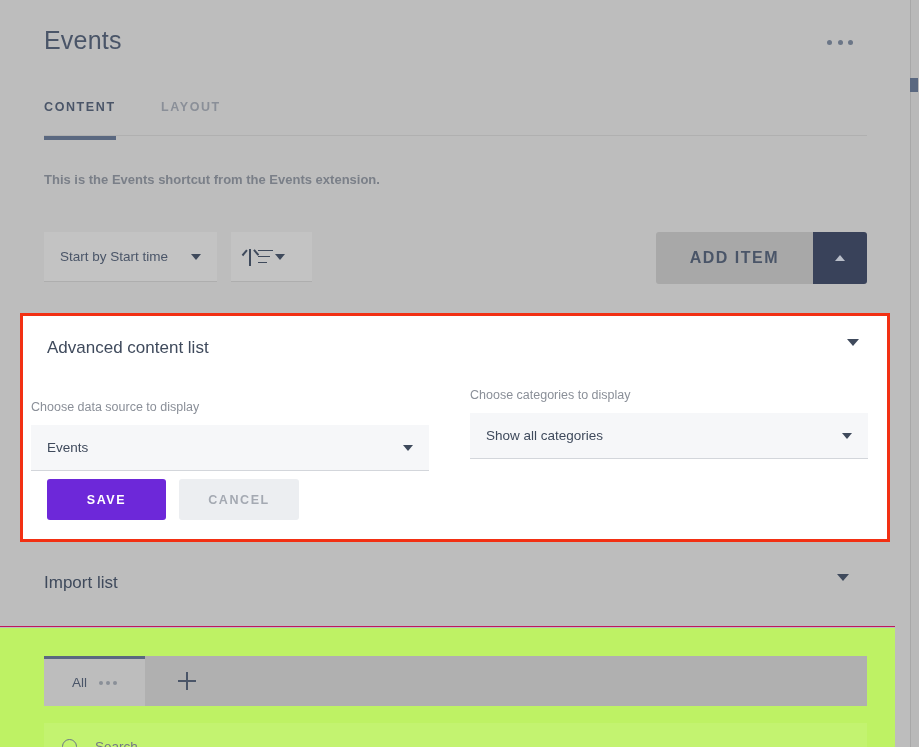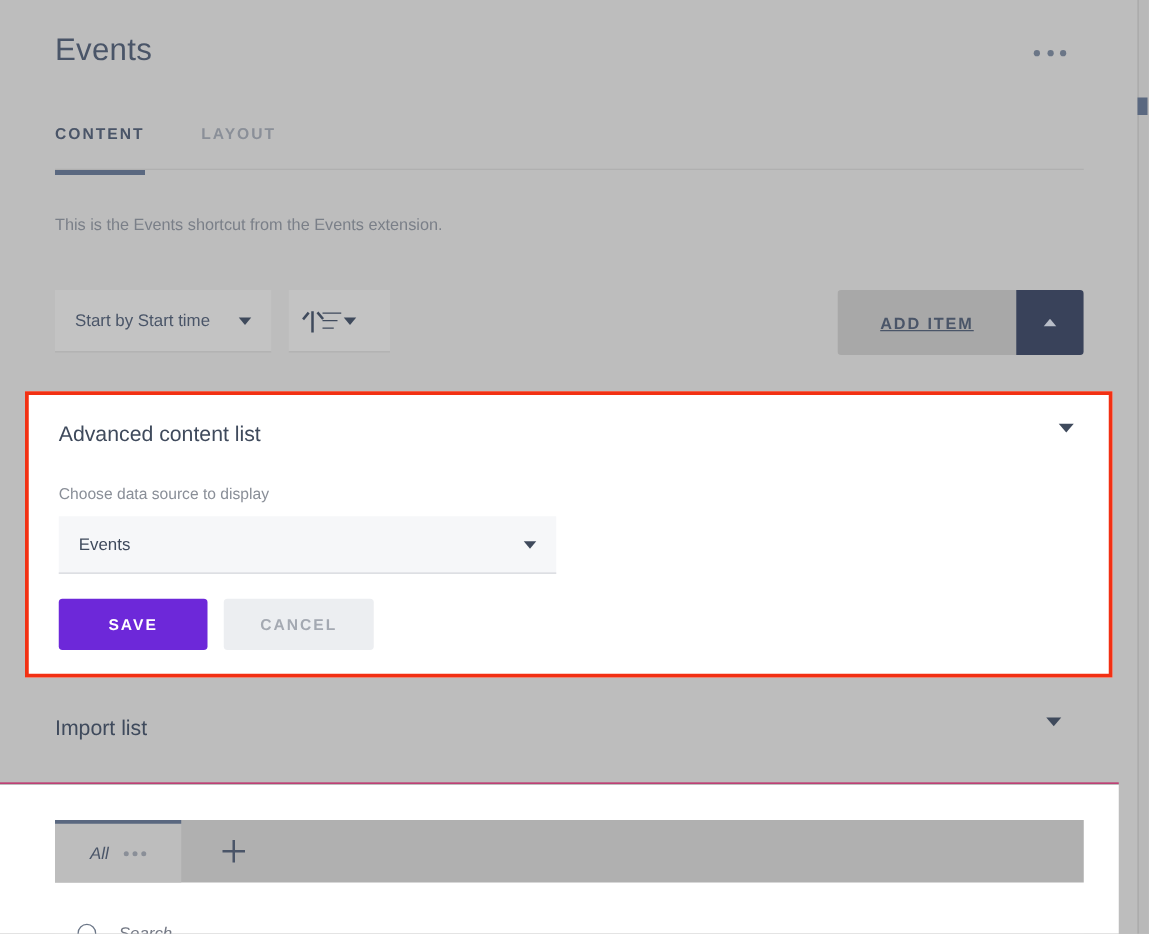--- a/index.html
+++ b/index.html
@@ -83,20 +83,21 @@
     background: #5a6880;
   }
   .tab-content { left: 0; }
   .tab-layout  { left: 117px; text-align: right; }
 
   .description {
     position: absolute;
     left: 44px; top: 172px;
     font-size: 13px;
     color: #7a7f88;
+    font-weight: bold;
   }
 
   
   .toolbar { position: absolute; left: 0; top: 232px; width: 895px; height: 52px; }
 
   .select-box {
     position: absolute;
     height: 50px;
     background: rgba(255,255,255,0.10);
     border-bottom: 1px solid #aeaeae;
@@ -148,29 +149,28 @@
     position: absolute;
     right: 28px; top: 0;
     height: 52px;
     display: flex;
     border-radius: 3px;
     overflow: hidden;
   }
   .add-item-main {
     background: #a8a8a8;
     color: #4a5568;
-    font-size: 13px;
+    font-size: 16px;
     font-weight: 600;
     letter-spacing: 1.5px;
     padding: 0 34px;
     display: flex; align-items: center;
     border: none;
     font-family: inherit;
     cursor: pointer;
-    text-decoration: underline;
   }
   .add-item-toggle {
     background: #39425a;
     width: 54px;
     display: flex; align-items: center; justify-content: center;
     cursor: pointer;
   }
   .caret-up-light {
     width: 0; height: 0;
     border-left: 5.5px solid transparent;
@@ -209,21 +209,21 @@
     border-left: 6px solid transparent;
     border-right: 6px solid transparent;
     border-top: 7px solid #3f4a5c;
   }
 
   .field {
     position: absolute;
     top: 72px;
     width: 398px;
   }
-  .field-source { left: 24px; }
+  .field-source { left: 8px; margin-top: 12px; }
   .field-cats   { left: 447px; }
 
   .field-label {
     font-size: 12.5px;
     color: #8a8f98;
     margin-bottom: 11px;
   }
   .field-select {
     height: 46px;
     background: #f6f7f9;
@@ -284,22 +284,21 @@
     position: absolute;
     right: 46px; top: 36px;
     cursor: pointer;
   }
 
   
   .list-area {
     position: absolute;
     left: 0; top: 628px;
     width: 895px; bottom: 0;
-    background: #ffffff;
-    font-style: italic;
+    background: #bef264;
   }
   .list-tabbar {
     position: absolute;
     left: 44px; top: 28px;
     width: 823px;
     height: 50px;
     background: #b0b0b0;
     display: flex;
     align-items: stretch;
   }
@@ -467,20 +466,27 @@
   </div>
 
   <div class="field field-source">
     <div class="field-label">Choose data source to display</div>
     <div class="field-select">
       <span class="field-value">Events</span>
       <span class="caret-down"></span>
     </div>
   </div>
 
+  <div class="field field-cats">
+    <div class="field-label">Choose categories to display</div>
+    <div class="field-select">
+      <span class="field-value">Show all categories</span>
+      <span class="caret-down"></span>
+    </div>
+  </div>
 
   <div class="panel-actions">
     <button class="btn btn-save">SAVE</button>
     <button class="btn btn-cancel">CANCEL</button>
   </div>
 </div>
 
 <div class="scrollbar-track">
   <div class="scrollbar-thumb"></div>
 </div>

